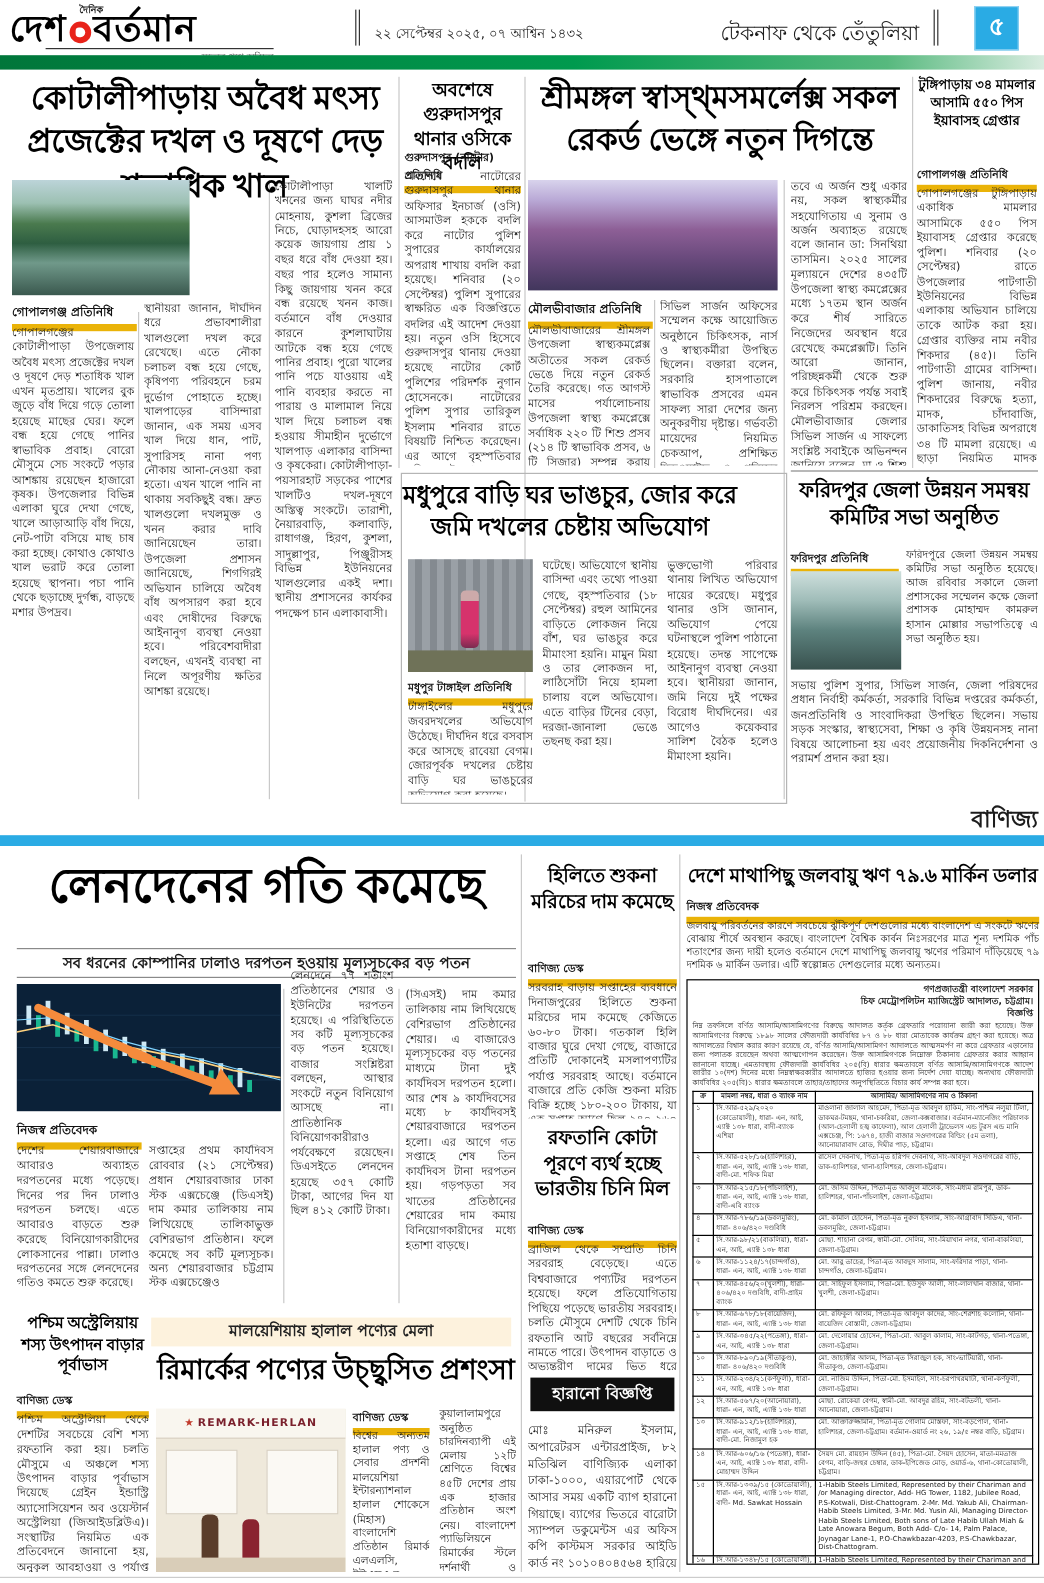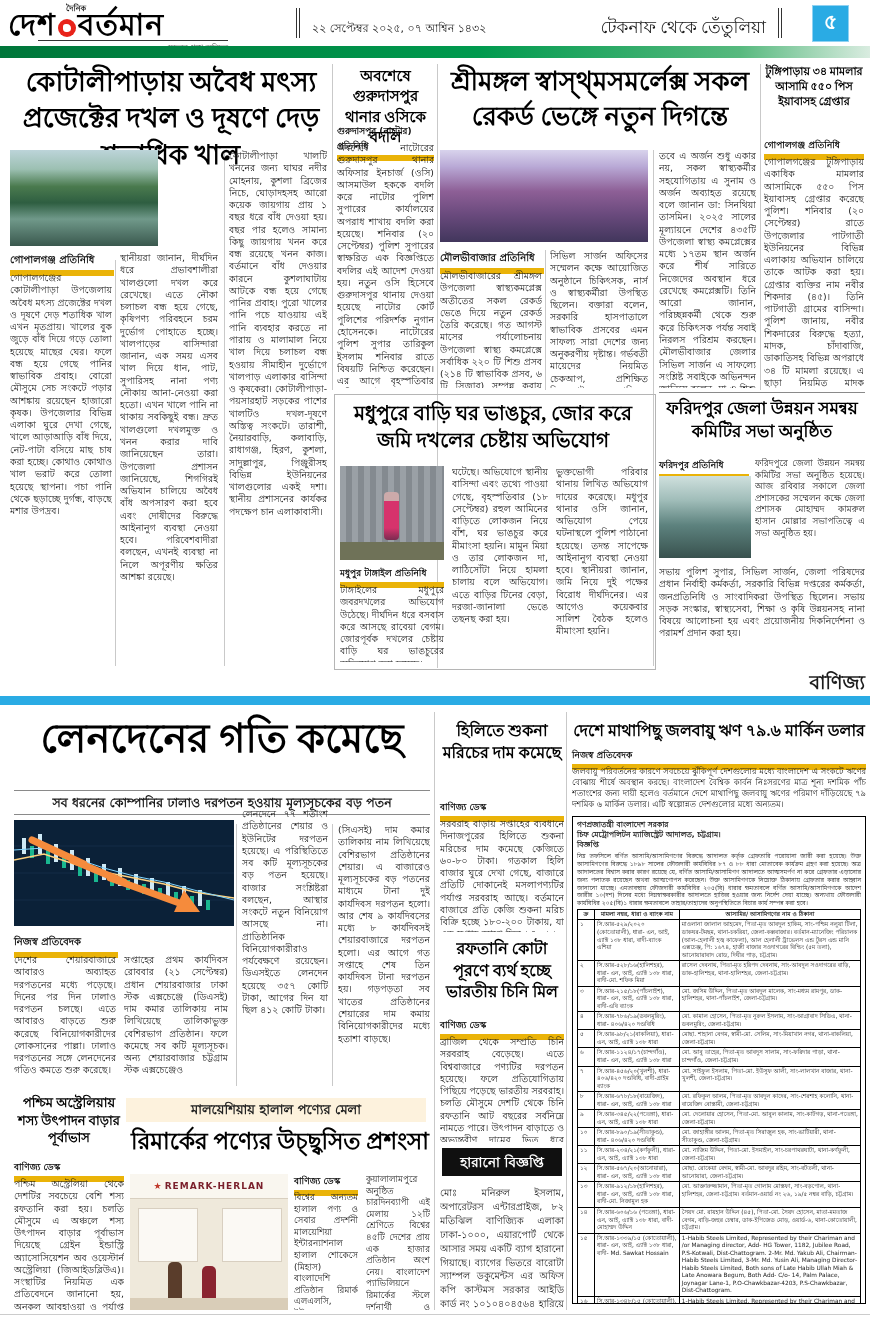--- a/index.html
+++ b/index.html
@@ -19,21 +19,21 @@
   #page-badge{background:#2aabe4;border:1px solid #90d2f2;color:#fff;font-weight:700;font-size:21px;
               width:35px;height:35px;display:flex;align-items:center;justify-content:center;}
   #green-bar{background:linear-gradient(90deg,#00763a 0%,#009a4e 55%,#57b97e 85%,#d9ece0 100%);}
   .dsep{border-left:1px solid #333;border-right:1px solid #333;width:2px;}
   
   #blue-bar{background:#2aabe4;}
   .kicker{background:#fdf2dd;font-weight:700;font-size:13px;text-align:center;color:#222;}
   .lostbox{background:#101010;color:#fff;font-weight:700;font-size:13.5px;text-align:center;}
   
   #notice-box{border:1.5px solid #000;padding:3px 4px;box-sizing:border-box;overflow:hidden;background:#fff;}
-  #notice-box .nt-h{font-weight:700;text-align:left;font-size:7.5px;line-height:1.35;}
+  #notice-box .nt-h{font-weight:700;text-align:right;font-size:7.5px;line-height:1.35;}
   #notice-box .nt-intro{font-size:6px;line-height:1.3;text-align:justify;margin:2px 0;}
   table.nt{width:100%;border-collapse:collapse;font-size:5.8px;line-height:1.3;}
   table.nt th,table.nt td{border:0.5px solid #000;padding:1px 2px;vertical-align:top;text-align:left;}
   table.nt th{text-align:center;font-weight:700;}
   td.sl{text-align:center;width:6%;}
   td.cs{width:30%;}
 </style>
 </head>
 <body>
 
@@ -79,21 +79,21 @@
 <div class="abs by" style="left:440px;top:250px;width:104px;">মৌলভীবাজার প্রতিনিধি</div>
 <div class="abs bt" style="left:440px;top:270px;width:102px;height:118px;">মৌলভীবাজারের শ্রীমঙ্গল উপজেলা স্বাস্থ্যকমপ্লেক্স অতীতের সকল রেকর্ড ভেঙে দিয়ে নতুন রেকর্ড তৈরি করেছে। গত আগস্ট মাসের পর্যালোচনায় উপজেলা স্বাস্থ্য কমপ্লেক্সে সর্বাধিক ২২০ টি শিশু প্রসব (২১৪ টি স্বাভাবিক প্রসব, ৬ টি সিজার) সম্পন্ন করায় উপজেলা স্বাস্থ্য ও পরিবার পরিকল্পনা কর্মকর্তা ডা: সিনথিয়া তাসমিনকে শনিবার (২০শে সেপ্টেম্বর) দুপুরে শ্রীমঙ্গলে সংবর্ধনা দেওয়া হয়।</div>
 <div class="abs bt" style="left:550px;top:250px;width:98px;height:138px;">সিভিল সার্জন অফিসের সম্মেলন কক্ষে আয়োজিত অনুষ্ঠানে চিকিৎসক, নার্স ও স্বাস্থ্যকর্মীরা উপস্থিত ছিলেন। বক্তারা বলেন, সরকারি হাসপাতালে স্বাভাবিক প্রসবের এমন সাফল্য সারা দেশের জন্য অনুকরণীয় দৃষ্টান্ত। গর্ভবতী মায়েদের নিয়মিত চেকআপ, প্রশিক্ষিত মিডওয়াইফ ও পরিচ্ছন্ন পরিবেশের কারণেই এ সাফল্য এসেছে বলে জানান কর্মকর্তারা।</div>
 <div class="abs bt" style="left:659px;top:150px;width:97px;height:238px;">তবে এ অর্জন শুধু একার নয়, সকল স্বাস্থ্যকর্মীর সহযোগিতায় এ সুনাম ও অর্জন অব্যাহত রয়েছে বলে জানান ডা: সিনথিয়া তাসমিন। ২০২৫ সালের মূল্যায়নে দেশের ৪৩৫টি উপজেলা স্বাস্থ্য কমপ্লেক্সের মধ্যে ১৭তম স্থান অর্জন করে শীর্ষ সারিতে নিজেদের অবস্থান ধরে রেখেছে কমপ্লেক্সটি। তিনি আরো জানান, পরিচ্ছন্নকর্মী থেকে শুরু করে চিকিৎসক পর্যন্ত সবাই নিরলস পরিশ্রম করছেন। মৌলভীবাজার জেলার সিভিল সার্জন এ সাফল্যে সংশ্লিষ্ট সবাইকে অভিনন্দন জানিয়ে বলেন, মা ও শিশু স্বাস্থ্য সেবায় শ্রীমঙ্গল এখন জেলার গর্ব।</div>
 
 <div class="abs hl" style="left:764px;top:64px;width:100px;font-size:11px;">টুঙ্গিপাড়ায় ৩৪ মামলার আসামি ৫৫০ পিস ইয়াবাসহ গ্রেপ্তার</div>
 <div class="abs by" style="left:764px;top:138px;width:100px;font-size:9px;">গোপালগঞ্জ প্রতিনিধি</div>
 <div class="abs bt" style="left:764px;top:156px;width:100px;height:232px;">গোপালগঞ্জের টুঙ্গিপাড়ায় একাধিক মামলার আসামিকে ৫৫০ পিস ইয়াবাসহ গ্রেপ্তার করেছে পুলিশ। শনিবার (২০ সেপ্টেম্বর) রাতে উপজেলার পাটগাতী ইউনিয়নের বিভিন্ন এলাকায় অভিযান চালিয়ে তাকে আটক করা হয়। গ্রেপ্তার ব্যক্তির নাম নবীর শিকদার (৪৫)। তিনি পাটগাতী গ্রামের বাসিন্দা। পুলিশ জানায়, নবীর শিকদারের বিরুদ্ধে হত্যা, মাদক, চাঁদাবাজি, ডাকাতিসহ বিভিন্ন অপরাধে ৩৪ টি মামলা রয়েছে। এ ছাড়া নিয়মিত মাদক ব্যবসার সঙ্গে জড়িত থাকার অভিযোগ রয়েছে তার বিরুদ্ধে। টুঙ্গিপাড়া থানার ভারপ্রাপ্ত কর্মকর্তা (ওসি) জানান, আটক আসামিকে আদালতের মাধ্যমে জেলহাজতে পাঠানো হয়েছে। মাদকবিরোধী অভিযান অব্যাহত থাকবে বলেও জানান তিনি। পুলিশের এমন তৎপরতাকে সাধুবাদ জানিয়েছেন স্থানীয়রা। গত এক মাসে উপজেলায় অর্ধশতাধিক মাদক কারবারি গ্রেপ্তার হয়েছে।</div>
 
 <div class="abs" style="left:334px;top:394px;width:320px;height:274px;border:1px solid #b5b5b5;"></div>
-<div class="abs hl" style="left:339px;top:400px;width:308px;height:58px;font-size:20px;">মধুপুরে  বাড়ি ঘর  ভাঙচুর, জোর করে জমি দখলের চেষ্টায় অভিযোগ</div>
+<div class="abs hl" style="left:321px;top:400px;width:308px;height:58px;font-size:20px;">মধুপুরে  বাড়ি ঘর  ভাঙচুর, জোর করে জমি দখলের চেষ্টায় অভিযোগ</div>
 <div class="ph" style="left:340px;top:466px;width:104px;height:94px;background:repeating-linear-gradient(90deg,#9aa0a6 0 6px,#848a90 6px 12px);">
   <div style="position:absolute;left:44px;top:26px;width:15px;height:48px;background:linear-gradient(180deg,#caa 0 18%,#d6336c 18% 75%,#7a2b50 100%);border-radius:4px;"></div>
   <div style="position:absolute;left:0;bottom:0;width:100%;height:18px;background:#6f7258;"></div>
 </div>
 <div class="abs by" style="left:340px;top:566px;width:104px;font-size:9px;">মধুপুর টাঙ্গাইল প্রতিনিধি</div>
 <div class="abs bt" style="left:340px;top:584px;width:104px;height:78px;">টাঙ্গাইলের মধুপুরে জবরদখলের অভিযোগ উঠেছে। দীর্ঘদিন ধরে বসবাস করে আসছে রাবেয়া বেগম। জোরপূর্বক দখলের চেষ্টায় বাড়ি ঘর ভাঙচুরের অভিযোগ করা হয়েছে।</div>
 <div class="abs bt" style="left:452px;top:466px;width:96px;height:196px;">ঘটেছে। অভিযোগে স্থানীয় বাসিন্দা এবং তথ্যে পাওয়া গেছে, বৃহস্পতিবার (১৮ সেপ্টেম্বর) রহুল আমিনের বাড়িতে লোকজন নিয়ে বাঁশ, ঘর ভাঙচুর করে মীমাংসা হয়নি। মামুন মিয়া ও তার লোকজন দা, লাঠিসোঁটা নিয়ে হামলা চালায় বলে অভিযোগ। এতে বাড়ির টিনের বেড়া, দরজা-জানালা ভেঙে তছনছ করা হয়।</div>
 <div class="abs bt" style="left:556px;top:466px;width:92px;height:196px;">ভুক্তভোগী পরিবার থানায় লিখিত অভিযোগ দায়ের করেছে। মধুপুর থানার ওসি জানান, অভিযোগ পেয়ে ঘটনাস্থলে পুলিশ পাঠানো হয়েছে। তদন্ত সাপেক্ষে আইনানুগ ব্যবস্থা নেওয়া হবে। স্থানীয়রা জানান, জমি নিয়ে দুই পক্ষের বিরোধ দীর্ঘদিনের। এর আগেও কয়েকবার সালিশ বৈঠক হলেও মীমাংসা হয়নি।</div>
 
 <div class="hlr" style="left:659px;top:392px;width:206px;"></div>

